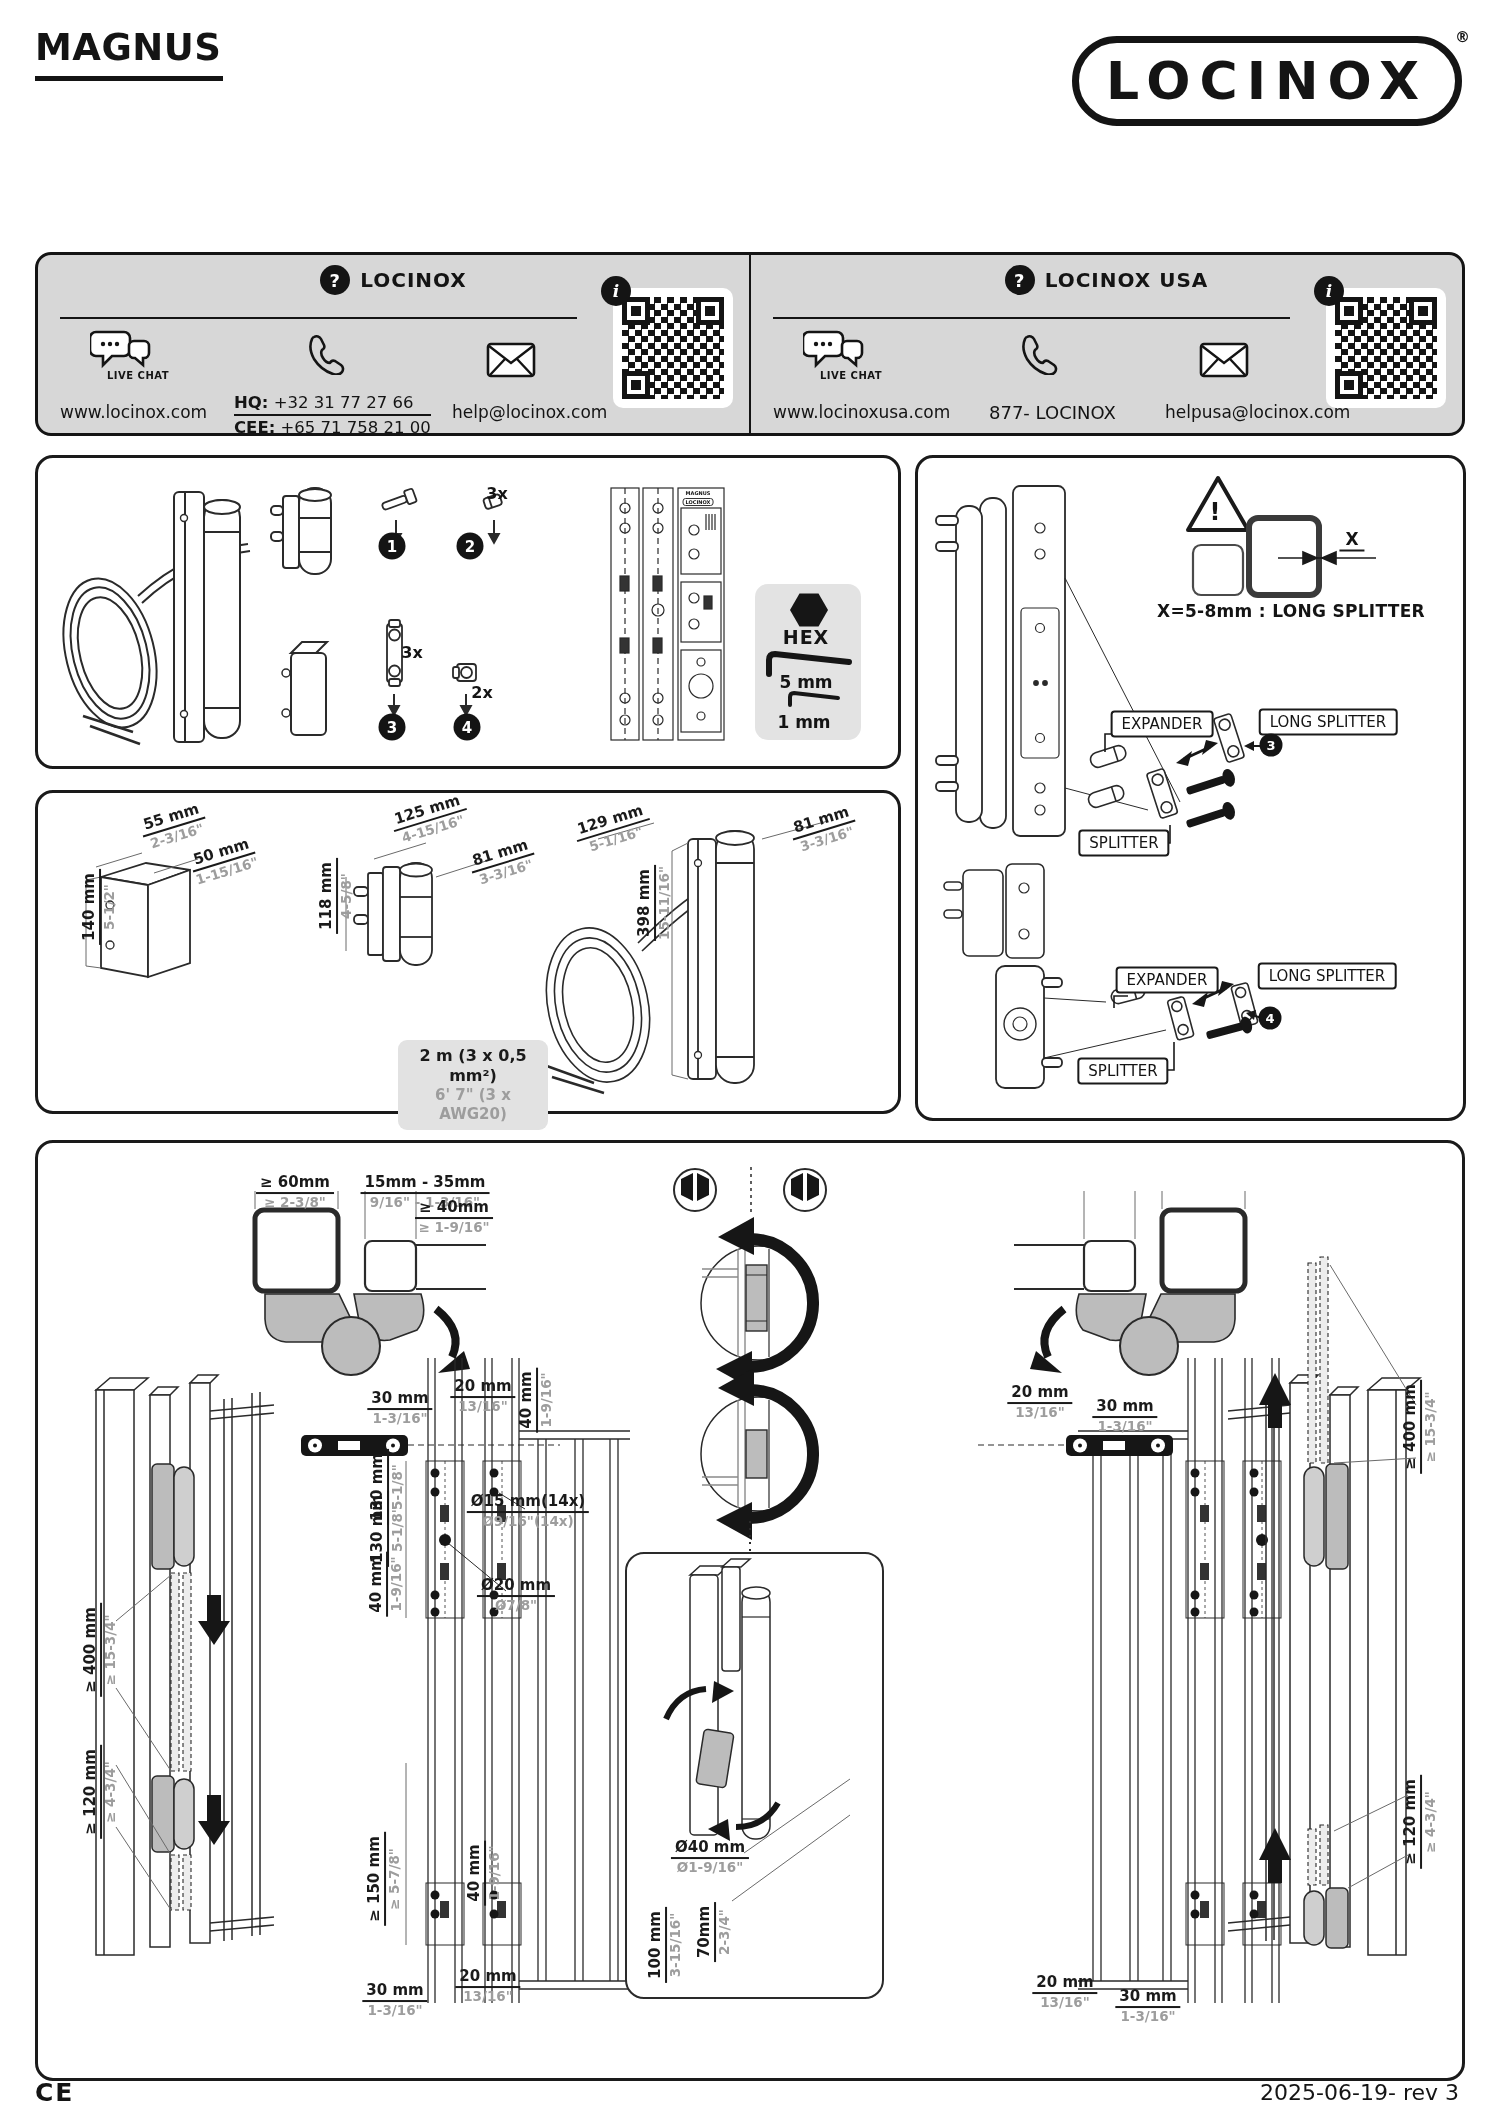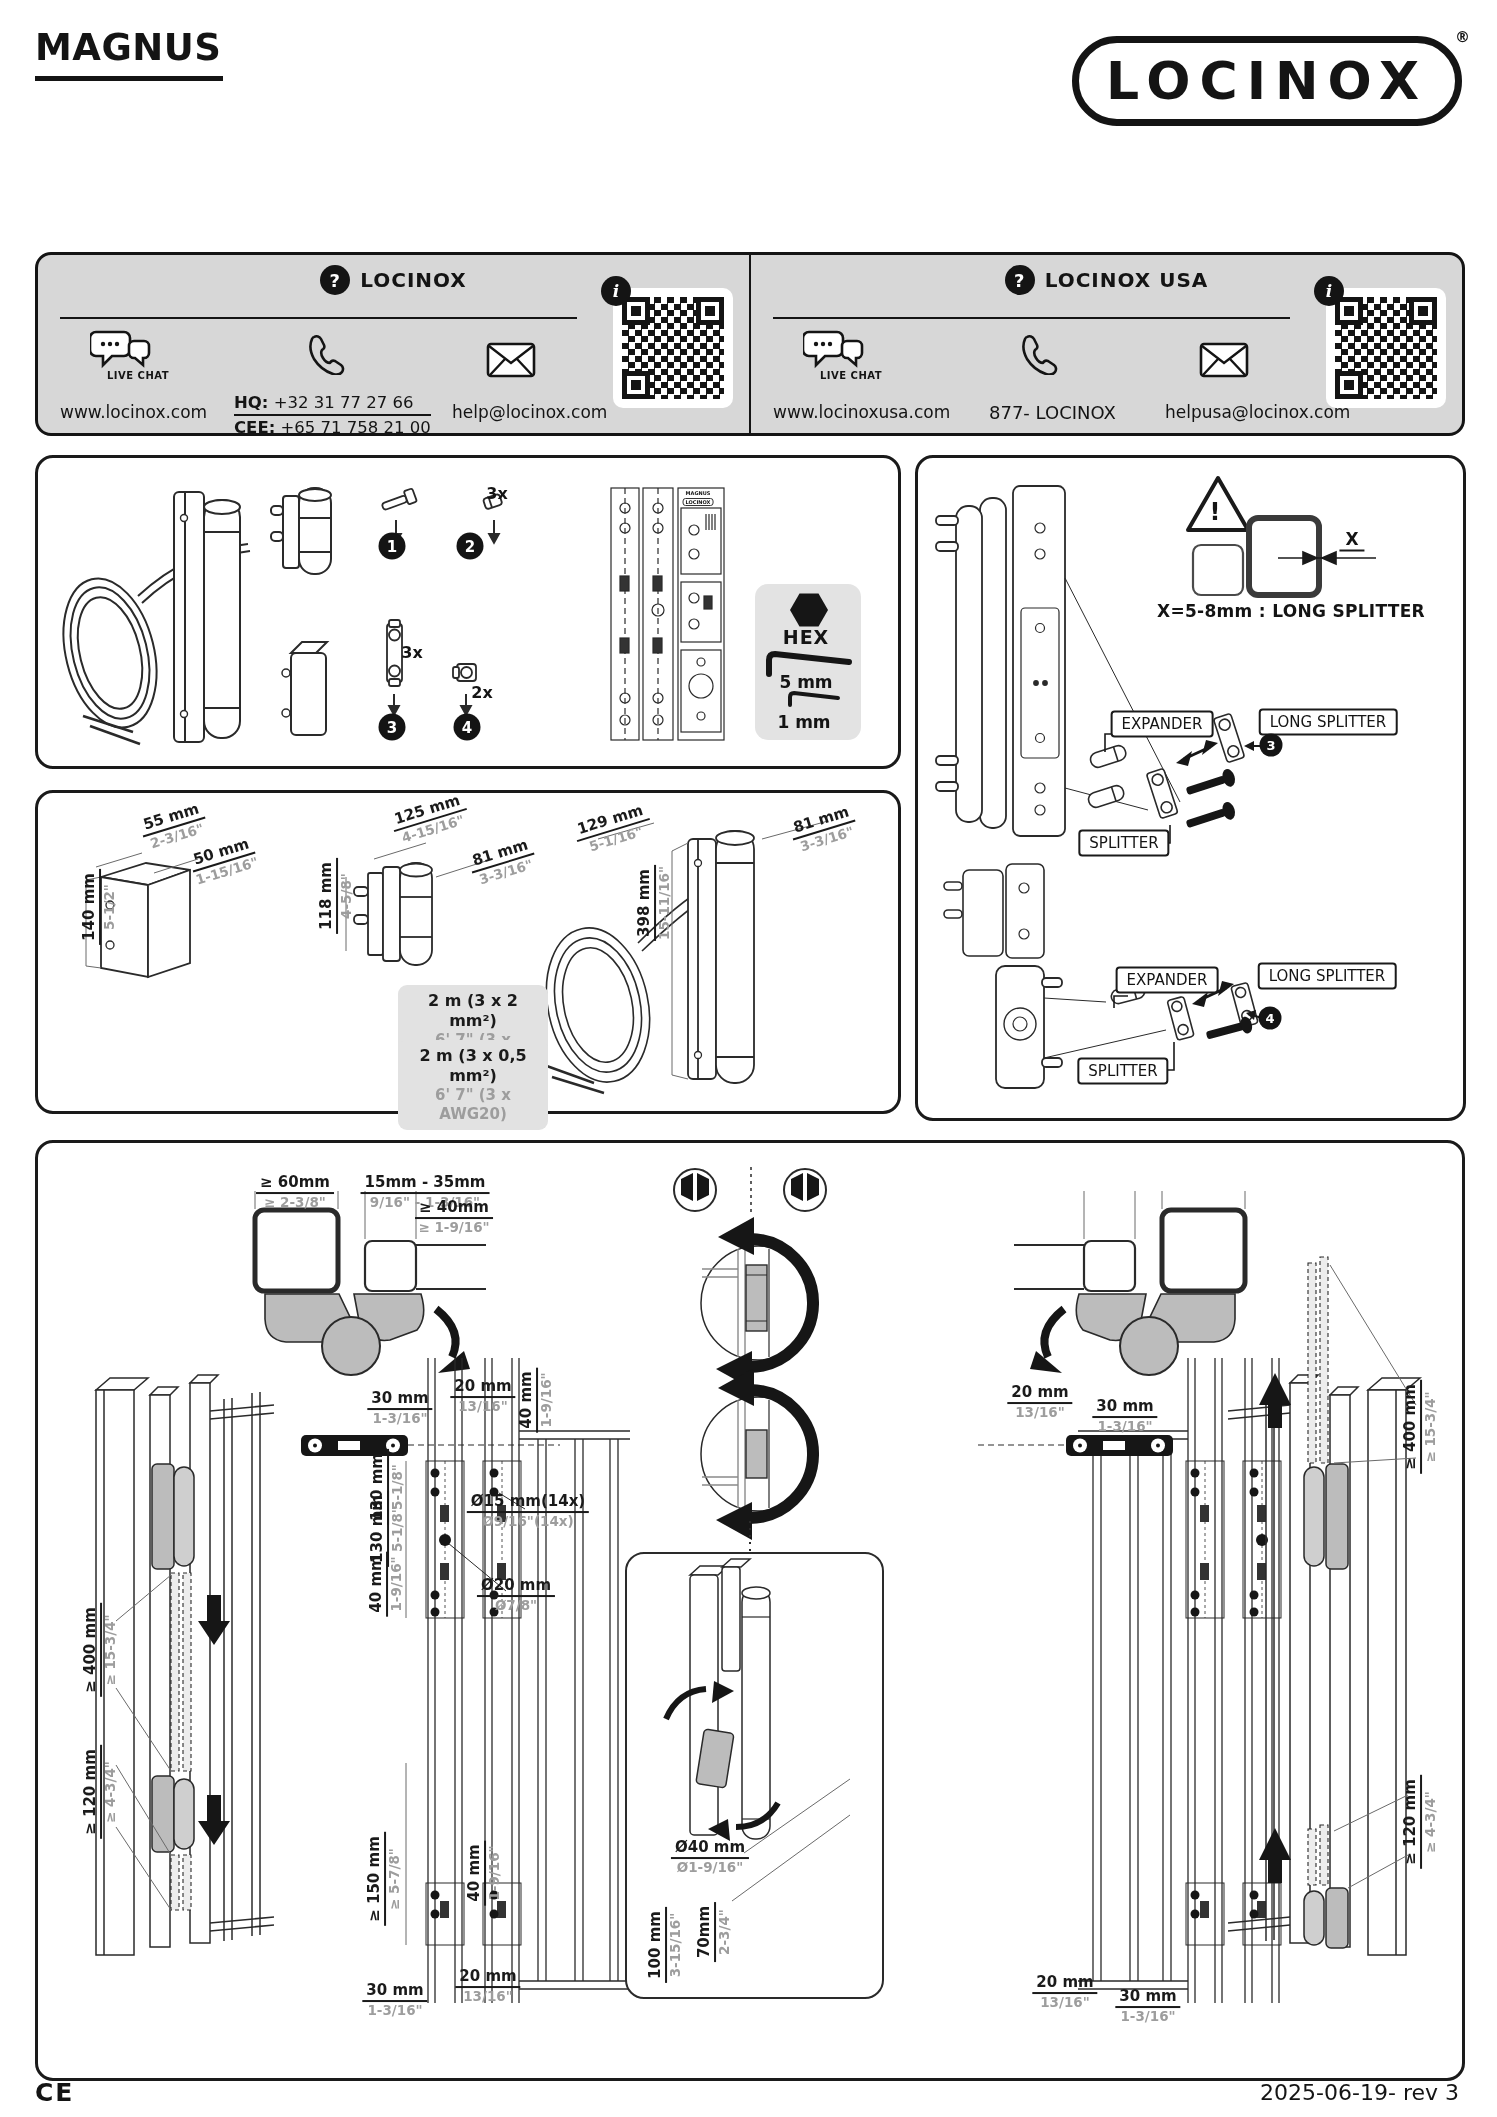--- a/index.html
+++ b/index.html
@@ -495,24 +495,20 @@
       <span class="in">5-1/16"</span>
     </div>
   <div class="dim diag" style="left:824px;top:829px;">
       <span class="mm">81 mm</span>
       <span class="in">3-3/16"</span>
     </div>
   <div class="dim rot" style="left:654px;top:903px;">
       <span class="mm">398 mm</span>
       <span class="in">15-11/16"</span>
     </div>
-  <div class="cabletag" style="left:398px;top:985px;width:130px;">
-    <span class="m">2 m (3 x 2 mm²)</span>
-    <span class="i">6' 7" (3 x AWG14)</span>
-  </div>
   <div class="cabletag" style="left:398px;top:1040px;width:130px;">
     <span class="m">2 m (3 x 0,5 mm²)</span>
     <span class="i">6' 7" (3 x AWG20)</span>
   </div>
 
   <div class="panel" style="left:35px;top:1140px;width:1424px;height:935px;">
     <svg width="1418" height="929" viewBox="0 0 1418 929">
 
       <g>
         <rect x="217" y="67" width="83" height="81" rx="9" fill="none" stroke="#2a2a2a" stroke-width="5"></rect>

